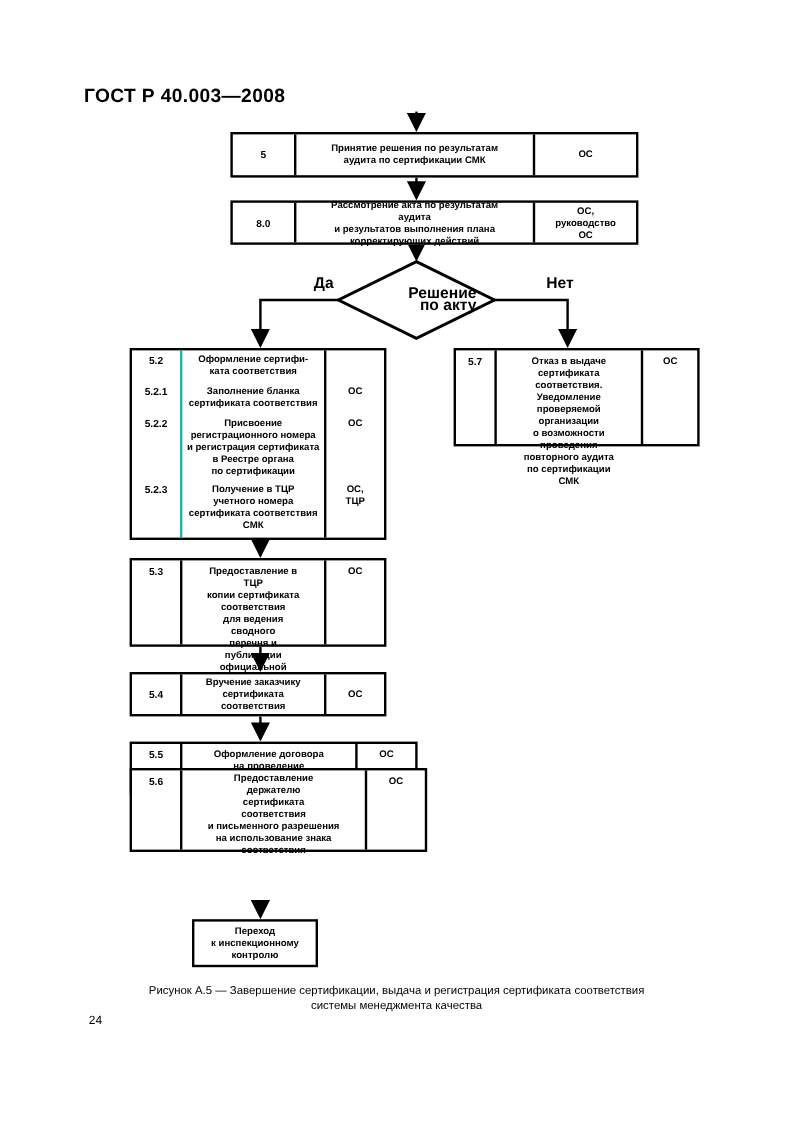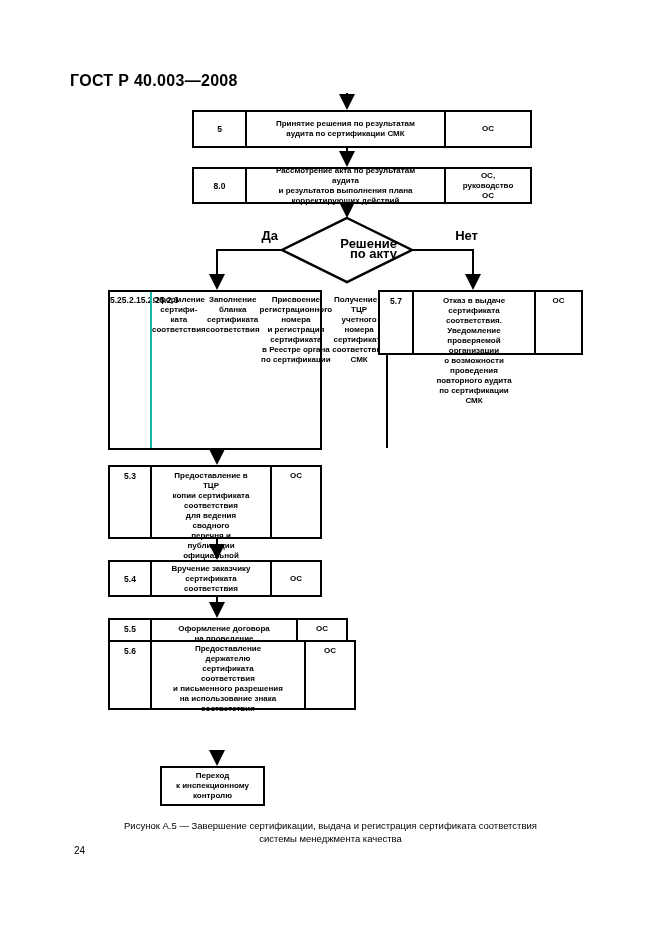--- a/index.html
+++ b/index.html
@@ -23,21 +23,21 @@
     text-align:center; box-sizing:border-box;
     font-weight:bold; font-size:8px; line-height:10px;
   }
   .cell.num  { font-size:8.5px; }
   .cell.text { flex:1; border-left:2px solid #000; border-right:2px solid #000; padding:2px 18px; }
   .t { white-space:pre-line; }
   .top-align .cell { align-items:flex-start; padding-top:4px; }
 
   
   .colbox { position:absolute; z-index:1; background:#fff; border:2px solid #000; display:flex; box-sizing:border-box; }
-  .colbox .col { display:flex; flex-direction:row; box-sizing:border-box; }
+  .colbox .col { display:flex; flex-direction:column; box-sizing:border-box; }
   .colbox .col.mid { border-left:2px solid #14b8a6; border-right:2px solid #000; flex:1; }
   .colbox .seg {
     display:flex; justify-content:center; align-items:flex-start;
     text-align:center; font-weight:bold; font-size:8px; line-height:10px;
     box-sizing:border-box; padding-top:3px;
   }
   .colbox .col.numcol .seg { font-size:8.5px; }
 
   .dlabel {
     position:absolute; z-index:2; font-weight:bold; font-size:13px;
@@ -126,21 +126,21 @@
     </div>
     <div class="col" style="width:48px;">
       <div class="seg" style="height:26px"></div>
       <div class="seg" style="height:27px">ОС</div>
       <div class="seg" style="height:55px">ОС</div>
       <div class="seg t" style="height:48px">ОС,
 ТЦР</div>
     </div>
   </div>
 
-  <div class="fbox top-align" style="left:378px; top:290px; width:205px; height:65px;">
+  <div class="fbox top-align" style="left:378px; top:290px; width:205px; height:82px;">
     <div class="cell num" style="width:32px">5.7</div>
     <div class="cell text t">Отказ в выдаче
 сертификата соответствия.
 Уведомление
 проверяемой организации
 о возможности проведения
 повторного аудита
 по сертификации СМК</div>
     <div class="cell" style="width:45px">ОС</div>
   </div>

